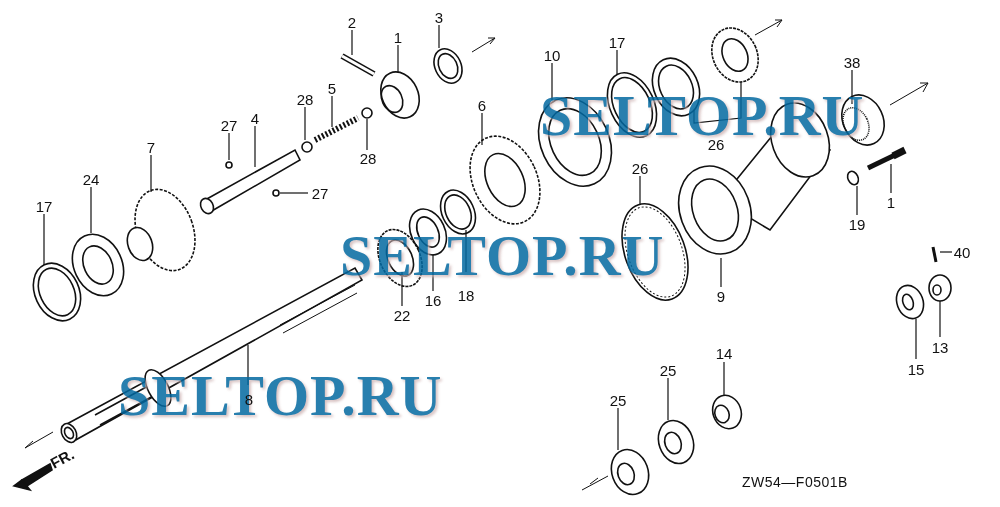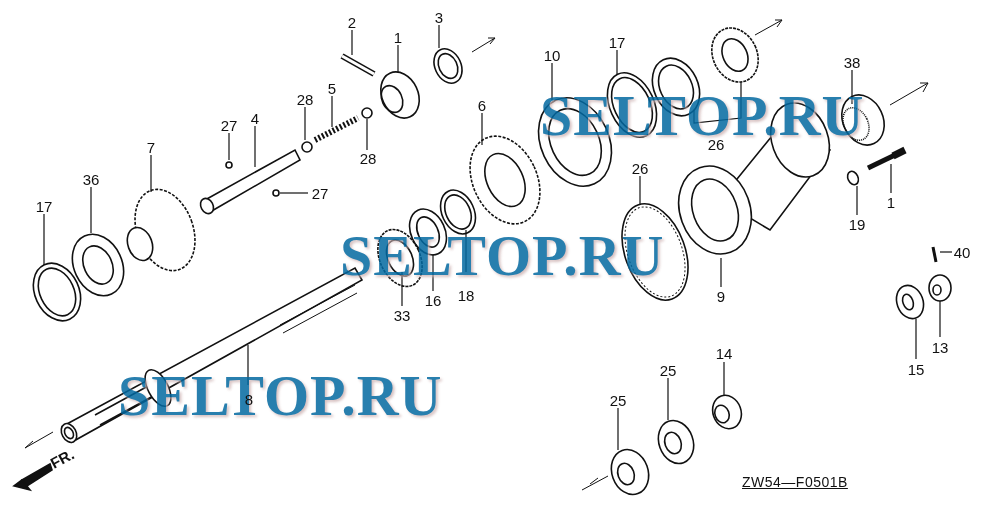--- a/index.html
+++ b/index.html
@@ -1,21 +1,21 @@
 <!DOCTYPE html>
 <html><head>
 <meta charset="utf-8">
 <style>
   html,body{margin:0;padding:0;background:#fff;}
   body{width:1000px;height:507px;overflow:hidden;position:relative;font-family:"Liberation Sans",sans-serif;}
   #stage{position:absolute;left:0;top:0;width:1000px;height:507px;}
   svg{position:absolute;left:0;top:0;}
   .lbl{position:absolute;font-size:15px;color:#111;transform:translate(-50%,-50%);white-space:nowrap;line-height:1;}
   .wm{position:absolute;font-family:"Liberation Serif",serif;font-weight:bold;font-size:64px;color:#0369a1;letter-spacing:1px;text-shadow:2px 2px 3px #cfb5b5;opacity:.85;white-space:nowrap;}
-  .code{position:absolute;left:742px;top:474px;font-size:14px;color:#111;letter-spacing:0.5px;text-decoration:underline;}
+  .code{position:absolute;left:742px;top:474px;font-size:14px;color:#111;letter-spacing:0.5px;}
   .fr{position:absolute;left:50px;top:450px;font-weight:bold;font-size:15px;color:#111;transform:rotate(-28deg);}
 </style>
 </head>
 <body>
 
 <div id="stage">
   <svg width="1000" height="507" viewBox="0 0 1000 507" fill="none" stroke="#111" stroke-width="1.6">
 
     <g>
       <path d="M65 425 L355 268 L362 280 L72 442 Z" fill="#fff"></path>
@@ -161,23 +161,23 @@
   <div class="lbl" style="left:940px;top:347px">13</div>
   <div class="lbl" style="left:724px;top:353px">14</div>
   <div class="lbl" style="left:916px;top:369px">15</div>
   <div class="lbl" style="left:433px;top:300px">16</div>
   <div class="lbl" style="left:44px;top:206px">17</div>
   <div class="lbl" style="left:617px;top:42px">17</div>
   <div class="lbl" style="left:466px;top:295px">18</div>
   <div class="lbl" style="left:857px;top:224px">19</div>
   <div class="lbl" style="left:962px;top:252px">40</div>
   <div class="lbl" style="left:852px;top:62px">38</div>
-  <div class="lbl" style="left:402px;top:315px">33</div>
+  <div class="lbl" style="left:402px;top:315px">22</div>
   <div class="lbl" style="left:716px;top:144px">26</div>
-  <div class="lbl" style="left:91px;top:179px">36</div>
+  <div class="lbl" style="left:91px;top:179px">24</div>
   <div class="lbl" style="left:668px;top:370px">25</div>
   <div class="lbl" style="left:618px;top:400px">25</div>
   <div class="lbl" style="left:640px;top:168px">26</div>
   <div class="lbl" style="left:229px;top:125px">27</div>
   <div class="lbl" style="left:320px;top:193px">27</div>
   <div class="lbl" style="left:305px;top:99px">28</div>
   <div class="lbl" style="left:368px;top:158px">28</div>
 
   <div class="fr">FR.</div>
   <div class="code">ZW54—F0501B</div>

